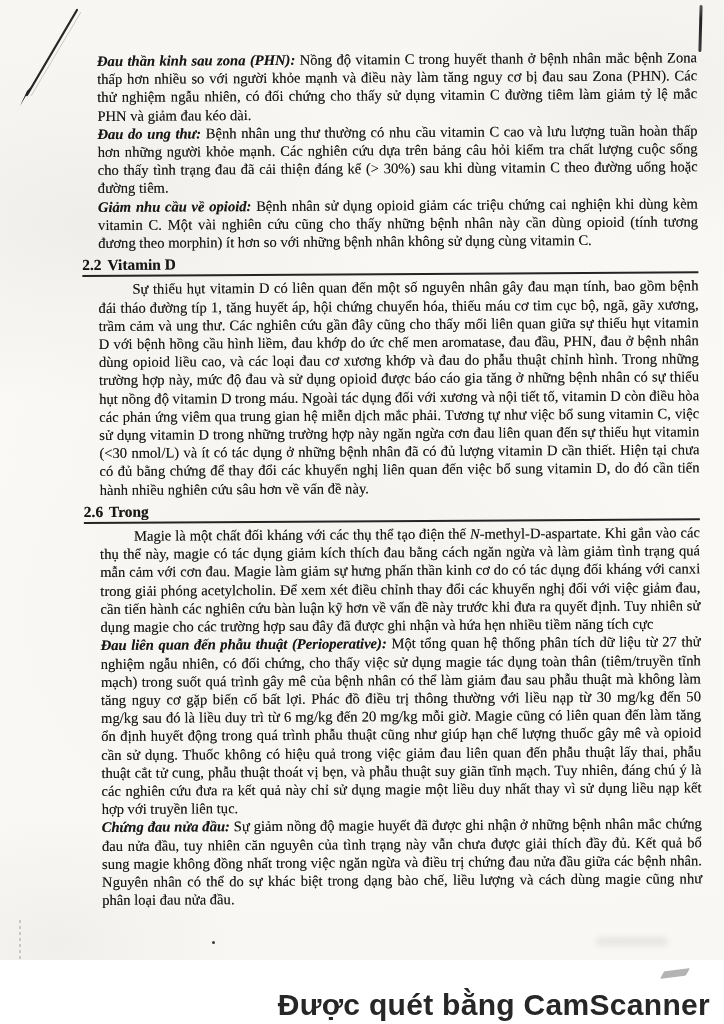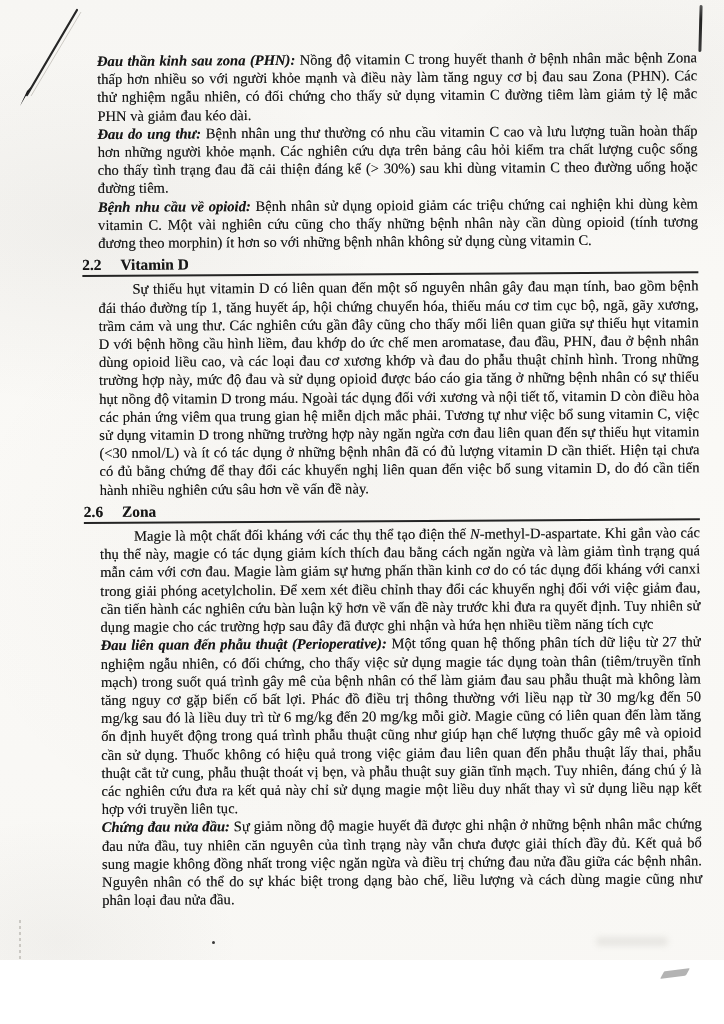--- a/index.html
+++ b/index.html
@@ -33,21 +33,21 @@
   .lead { font-weight: bold; font-style: italic; }
   .body-indent { text-indent: 34px; }
   .section-heading {
     font-weight: bold;
     font-size: 15.4px;
     margin: 4px 0 3px -16px;
     padding-bottom: 1px;
     border-bottom: 2px solid #242424;
     text-align: left;
   }
-  .section-heading .h-num { margin-right: 19px; }
+  .section-heading .h-num { margin-right: 6px; }
   .ital { font-style: italic; }
 
   
   .crease-svg { position: absolute; left: 0; top: 0; }
   .edge-mark-topright {
     position: absolute; left: 699px; top: 5px;
     width: 3px; height: 47px;
     background: linear-gradient(#5a5a5a, #232323 30%, #3c3c3c);
     border-radius: 2px;
     transform: rotate(1.5deg);
@@ -104,39 +104,40 @@
   </svg>
 
   <div class="edge-mark-topright"></div>
 
   <div class="content">
 
     <p><span class="lead">Đau thần kinh sau zona (PHN):</span><span> Nồng độ vitamin C trong huyết thanh ở bệnh nhân mắc bệnh Zona thấp hơn nhiều so với người khỏe mạnh và điều này làm tăng nguy cơ bị đau sau Zona (PHN). Các thử nghiệm ngẫu nhiên, có đối chứng cho thấy sử dụng vitamin C đường tiêm làm giảm tỷ lệ mắc PHN và giảm đau kéo dài.</span></p>
 
     <p><span class="lead">Đau do ung thư:</span><span> Bệnh nhân ung thư thường có nhu cầu vitamin C cao và lưu lượng tuần hoàn thấp hơn những người khỏe mạnh. Các nghiên cứu dựa trên bảng câu hỏi kiểm tra chất lượng cuộc sống cho thấy tình trạng đau đã cải thiện đáng kể (&gt; 30%) sau khi dùng vitamin C theo đường uống hoặc đường tiêm.</span></p>
 
-    <p><span class="lead">Bệnh nhu cầu về opioid:</span><span> Bệnh nhân sử dụng opioid giảm các triệu chứng cai nghiện khi dùng kèm vitamin C. Một vài nghiên cứu cũng cho thấy những bệnh nhân này cần dùng opioid (tính tương đương theo morphin) ít hơn so với những bệnh nhân không sử dụng cùng vitamin C.</span></p>
+    <p><span class="lead">Giảm nhu cầu về opioid:</span><span> Bệnh nhân sử dụng opioid giảm các triệu chứng cai nghiện khi dùng kèm vitamin C. Một vài nghiên cứu cũng cho thấy những bệnh nhân này cần dùng opioid (tính tương đương theo morphin) ít hơn so với những bệnh nhân không sử dụng cùng vitamin C.</span></p>
 
     <div class="section-heading"><span class="h-num">2.2</span><span>Vitamin D</span></div>
 
     <p class="body-indent"><span>Sự thiếu hụt vitamin D có liên quan đến một số nguyên nhân gây đau mạn tính, bao gồm bệnh đái tháo đường típ 1, tăng huyết áp, hội chứng chuyển hóa, thiếu máu cơ tim cục bộ, ngã, gãy xương, trầm cảm và ung thư. Các nghiên cứu gần đây cũng cho thấy mối liên quan giữa sự thiếu hụt vitamin D với bệnh hồng cầu hình liềm, đau khớp do ức chế men aromatase, đau đầu, PHN, đau ở bệnh nhân dùng opioid liều cao, và các loại đau cơ xương khớp và đau do phẫu thuật chỉnh hình. Trong những trường hợp này, mức độ đau và sử dụng opioid được báo cáo gia tăng ở những bệnh nhân có sự thiếu hụt nồng độ vitamin D trong máu. Ngoài tác dụng đối với xương và nội tiết tố, vitamin D còn điều hòa các phản ứng viêm qua trung gian hệ miễn dịch mắc phải. Tương tự như việc bổ sung vitamin C, việc sử dụng vitamin D trong những trường hợp này ngăn ngừa cơn đau liên quan đến sự thiếu hụt vitamin (&lt;30 nmol/L) và ít có tác dụng ở những bệnh nhân đã có đủ lượng vitamin D cần thiết. Hiện tại chưa có đủ bằng chứng để thay đổi các khuyến nghị liên quan đến việc bổ sung vitamin D, do đó cần tiến hành nhiều nghiên cứu sâu hơn về vấn đề này.</span></p>
 
-    <div class="section-heading"><span class="h-num">2.6</span><span>Zona</span></div>
+    <div class="section-heading"><span class="h-num">2.6</span><span>Trong</span></div>
 
     <p class="body-indent"><span>Magie là một chất đối kháng với các thụ thể tạo điện thế </span><span class="ital">N</span><span>-methyl-D-aspartate. Khi gắn vào các thụ thể này, magie có tác dụng giảm kích thích đau bằng cách ngăn ngừa và làm giảm tình trạng quá mẫn cảm với cơn đau. Magie làm giảm sự hưng phấn thần kinh cơ do có tác dụng đối kháng với canxi trong giải phóng acetylcholin. Để xem xét điều chỉnh thay đổi các khuyến nghị đối với việc giảm đau, cần tiến hành các nghiên cứu bàn luận kỹ hơn về vấn đề này trước khi đưa ra quyết định. Tuy nhiên sử dụng magie cho các trường hợp sau đây đã được ghi nhận và hứa hẹn nhiều tiềm năng tích cực</span></p>
 
     <p><span class="lead">Đau liên quan đến phẫu thuật (Perioperative):</span><span> Một tổng quan hệ thống phân tích dữ liệu từ 27 thử nghiệm ngẫu nhiên, có đối chứng, cho thấy việc sử dụng magie tác dụng toàn thân (tiêm/truyền tĩnh mạch) trong suốt quá trình gây mê của bệnh nhân có thể làm giảm đau sau phẫu thuật mà không làm tăng nguy cơ gặp biến cố bất lợi. Phác đồ điều trị thông thường với liều nạp từ 30 mg/kg đến 50 mg/kg sau đó là liều duy trì từ 6 mg/kg đến 20 mg/kg mỗi giờ. Magie cũng có liên quan đến làm tăng ổn định huyết động trong quá trình phẫu thuật cũng như giúp hạn chế lượng thuốc gây mê và opioid cần sử dụng. Thuốc không có hiệu quả trong việc giảm đau liên quan đến phẫu thuật lấy thai, phẫu thuật cắt tử cung, phẫu thuật thoát vị bẹn, và phẫu thuật suy giãn tĩnh mạch. Tuy nhiên, đáng chú ý là các nghiên cứu đưa ra kết quả này chỉ sử dụng magie một liều duy nhất thay vì sử dụng liều nạp kết hợp với truyền liên tục.</span></p>
 
     <p><span class="lead">Chứng đau nửa đầu:</span><span> Sự giảm nồng độ magie huyết đã được ghi nhận ở những bệnh nhân mắc chứng đau nửa đầu, tuy nhiên căn nguyên của tình trạng này vẫn chưa được giải thích đầy đủ. Kết quả bổ sung magie không đồng nhất trong việc ngăn ngừa và điều trị chứng đau nửa đầu giữa các bệnh nhân. Nguyên nhân có thể do sự khác biệt trong dạng bào chế, liều lượng và cách dùng magie cũng như phân loại đau nửa đầu.</span></p>
 
   </div>
 
   <div class="speck speck-1"></div>
   <div class="speck speck-2"></div>
   <div class="smudge smudge-1"></div>
   <div class="smudge smudge-2"></div>
   <div class="streak-left"></div>
 
   <div class="wm-strip">
     <div class="wm-mark"></div>
+    <div class="wm-text">Được quét bằng CamScanner</div>
   </div>
 
 </div>
 
 </body></html>

